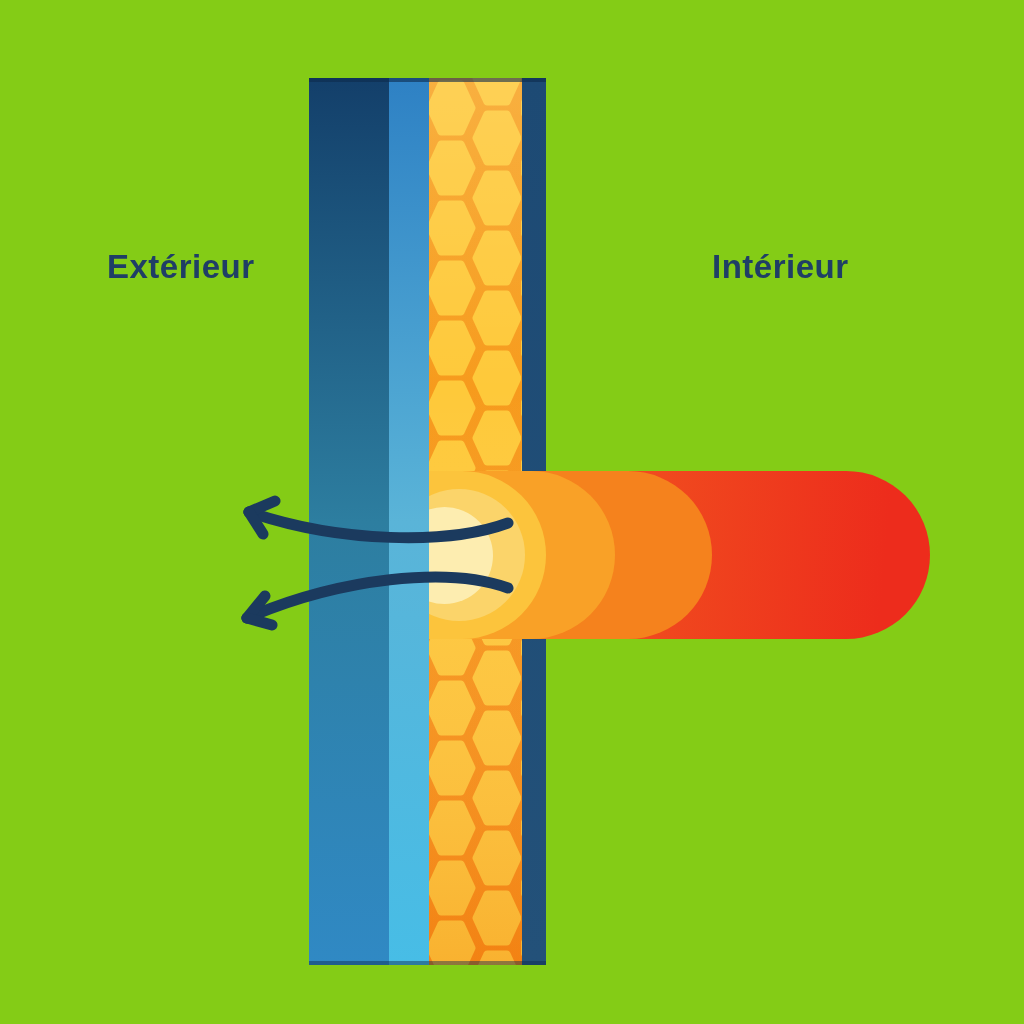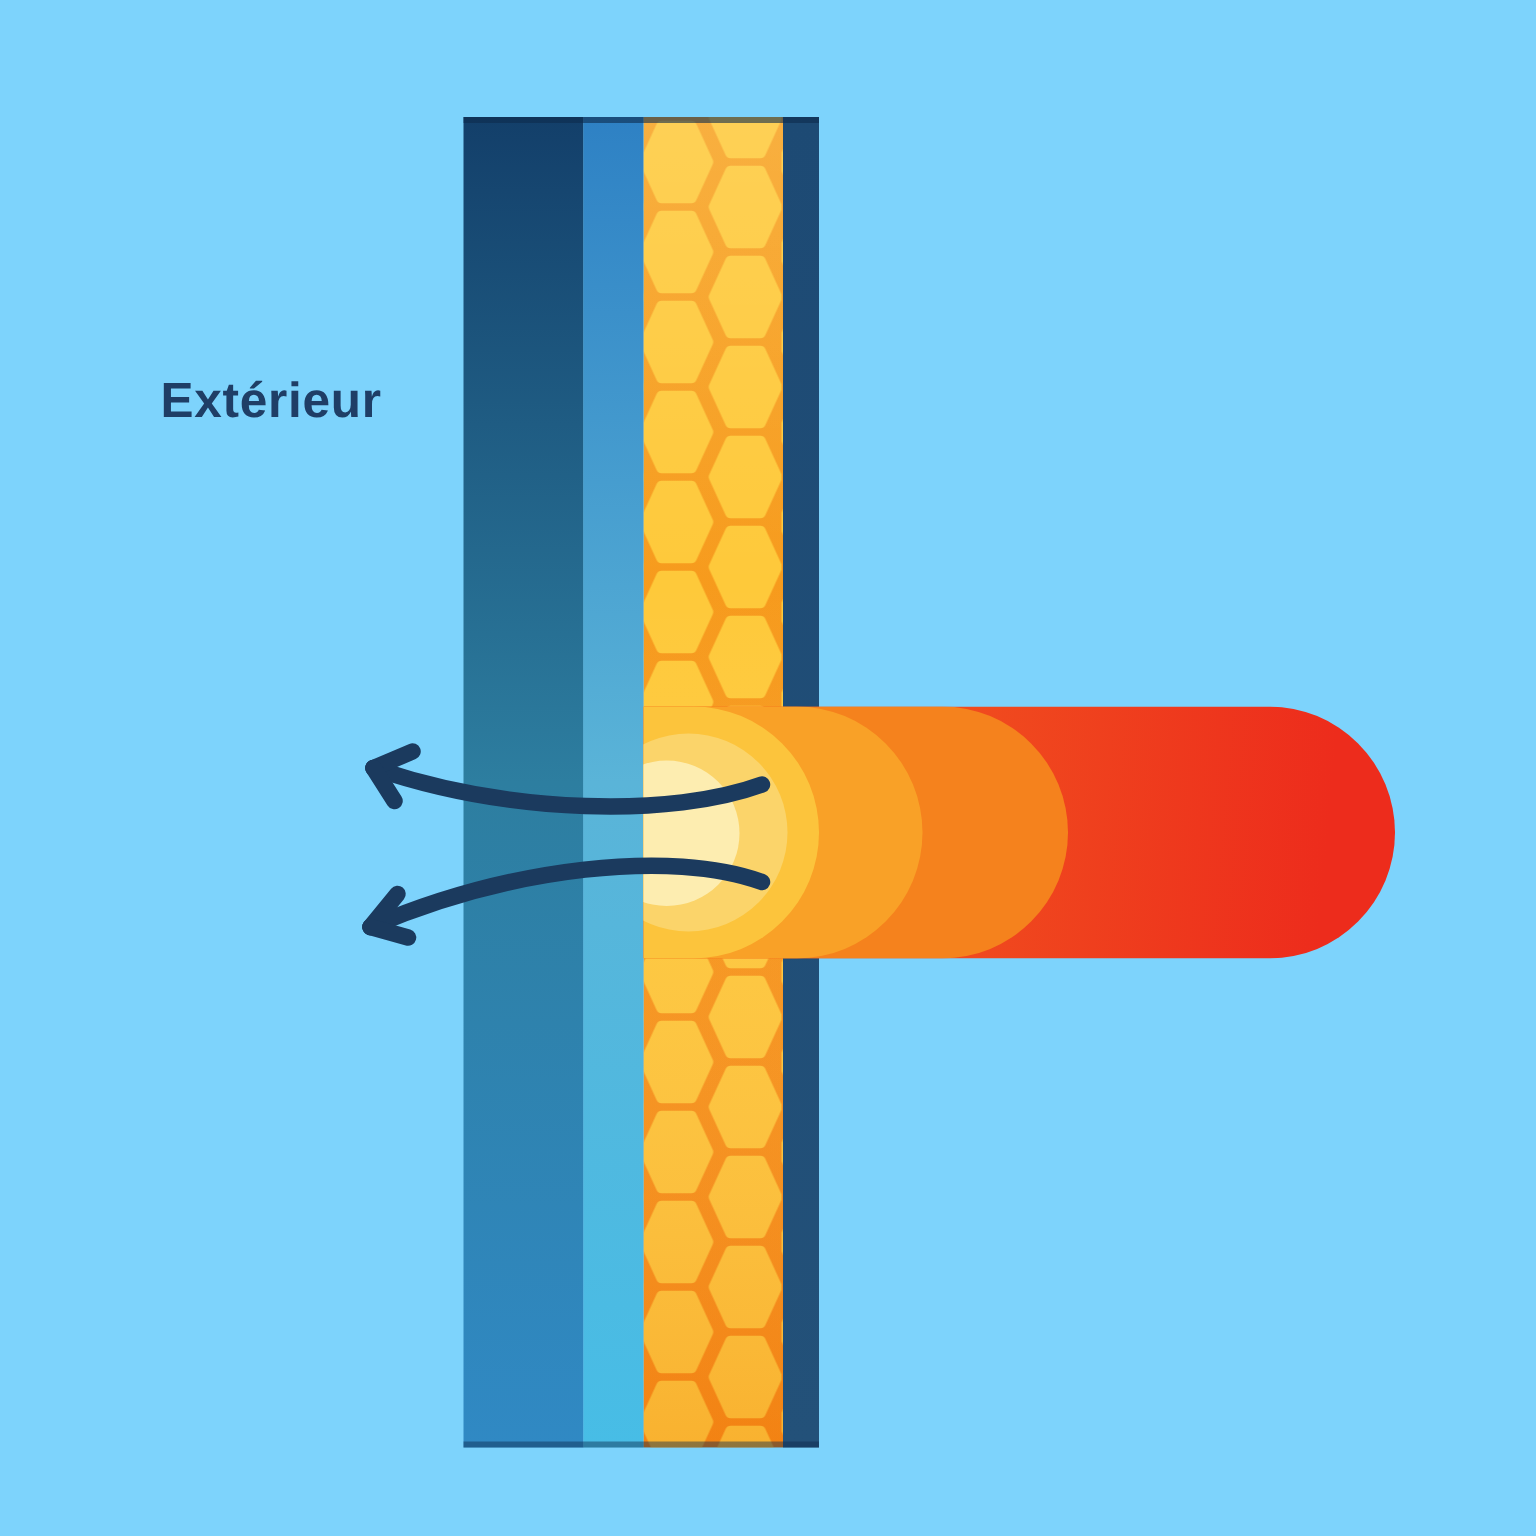--- a/index.html
+++ b/index.html
@@ -1,17 +1,17 @@
 <!DOCTYPE html>
 <html style="--background: #ffffff; --text: #1f3e66; --arrow: #1b3a5e; --layer1-top: #133f6a; --layer1-mid: #2d7ea0; --layer1-bottom: #3089c4; --layer2-top: #2e81c4; --layer2-mid: #5ab4d8; --layer2-bottom: #47bde6; --insulation-bg-top: #f7a321; --insulation-bg-bottom: #f68c15; --insulation-hex: #fec93a; --layer4-top: #1d4a74; --layer4-bottom: #235179; --heat-red: #ed2c1c; --heat-red-left: #f1531f; --heat-deep-orange: #f5821d; --heat-orange: #f9a127; --heat-yellow: #fcc43c; --heat-glow: #fbd46a; --heat-core: #fdedb0;"><head>
 <meta charset="utf-8">
 <style>
   html,body{margin:0;padding:0;background:#ffffff;}
   .canvas{
-    position:relative;width:1024px;height:1024px;background:#7dd3fc;
+    position:relative;width:1024px;height:1024px;background:#84cc16;
     overflow:hidden;font-family:"Liberation Sans","DejaVu Sans",sans-serif;
   }
   
   .label{
     position:absolute;top:248px;font-size:33px;font-weight:bold;
     letter-spacing:.5px;color:var(--text,#1f3e66);white-space:nowrap;
   }
   .label-ext{left:107px;}
   .label-int{left:712px;}
   
@@ -52,20 +52,21 @@
   .glow-core{width:97px;height:97px;left:-33px;top:36px;background:var(--heat-core,#fdedb0);}
   
   .arrows{position:absolute;left:0;top:0;width:1024px;height:1024px;z-index:3;}
 </style>
 </head>
 <body>
 
 <div class="canvas">
 
   <div class="label label-ext">Extérieur</div>
+  <div class="label label-int">Intérieur</div>
 
   <div class="wall">
     <div class="layer layer1"></div>
     <div class="layer layer2"></div>
     <div class="layer layer3">
       <svg viewBox="0 0 93 887" aria-hidden="true">
         <defs>
           <linearGradient id="insbg" x1="0" y1="0" x2="0" y2="1">
             <stop offset="0" style="stop-color:var(--insulation-bg-top,#f7a321)"></stop>
             <stop offset="1" style="stop-color:var(--insulation-bg-bottom,#f68c15)"></stop>

